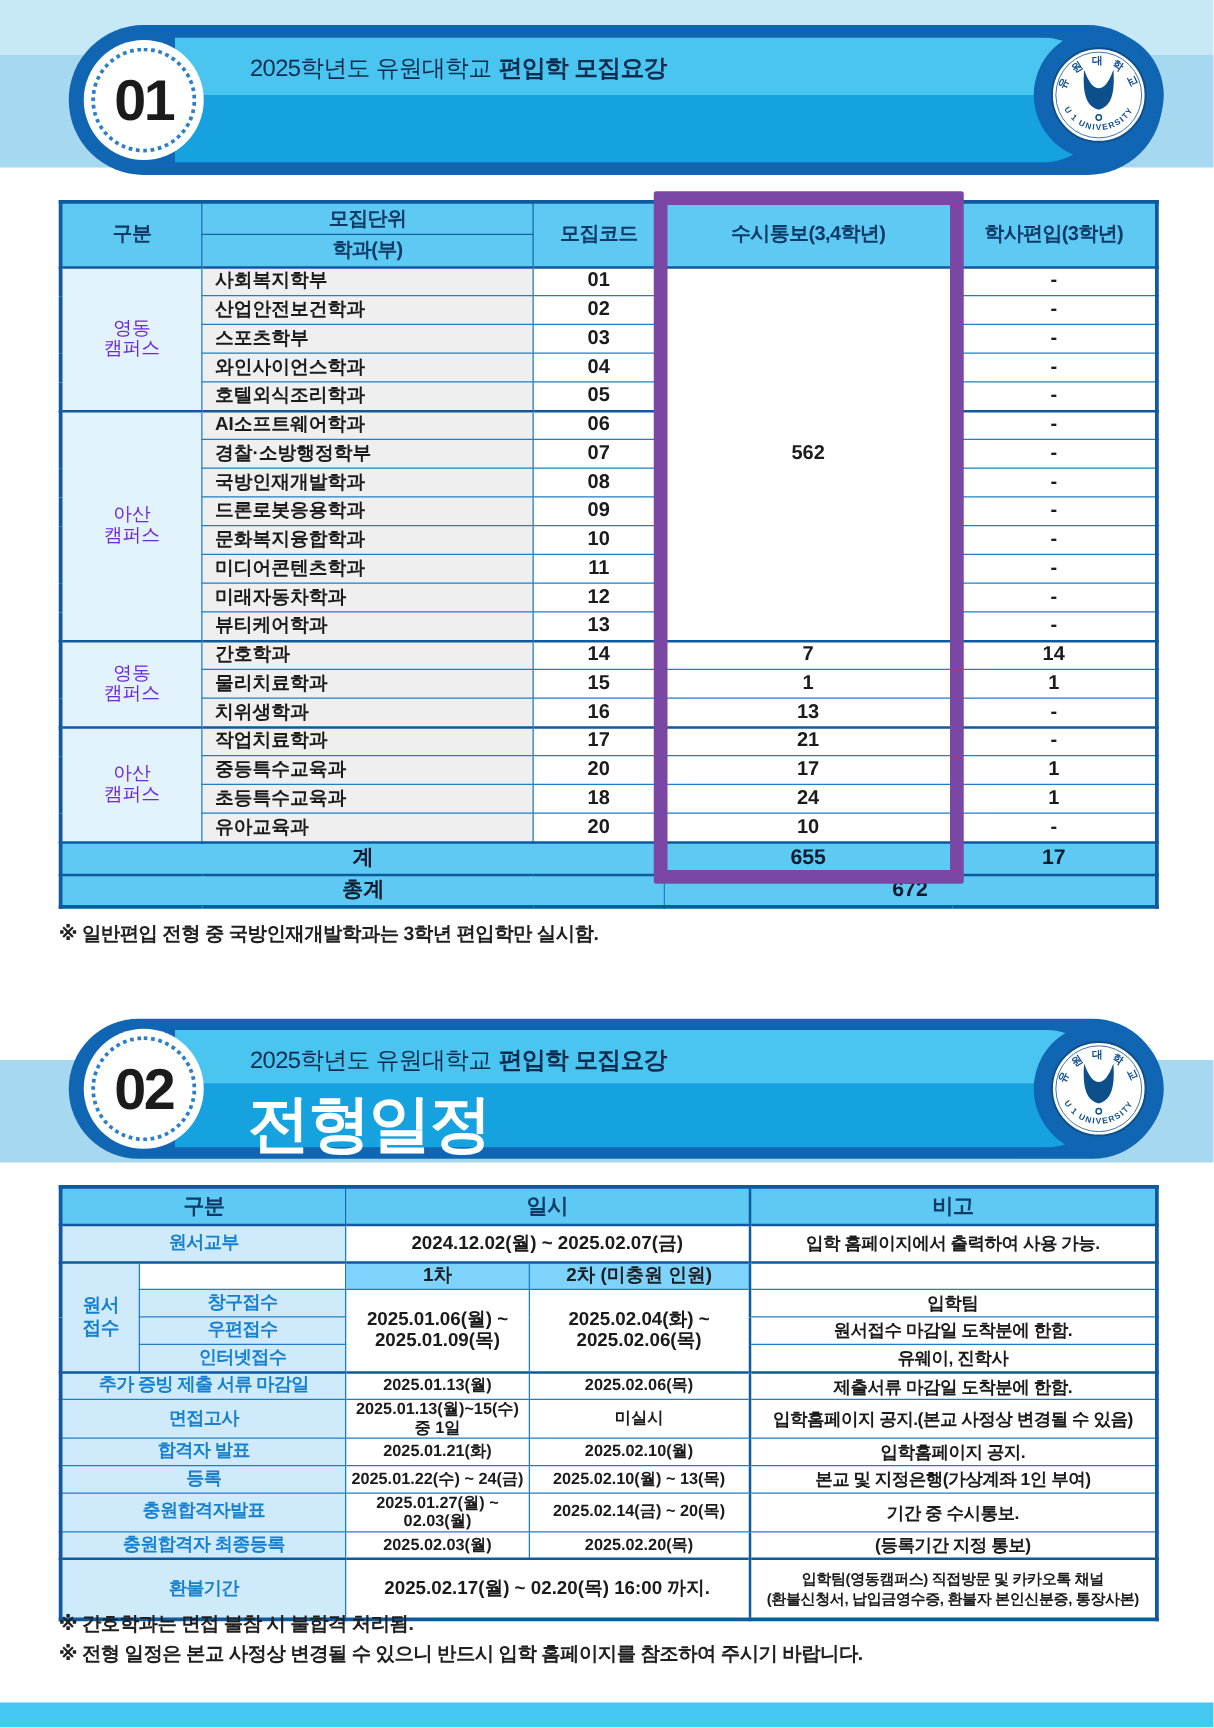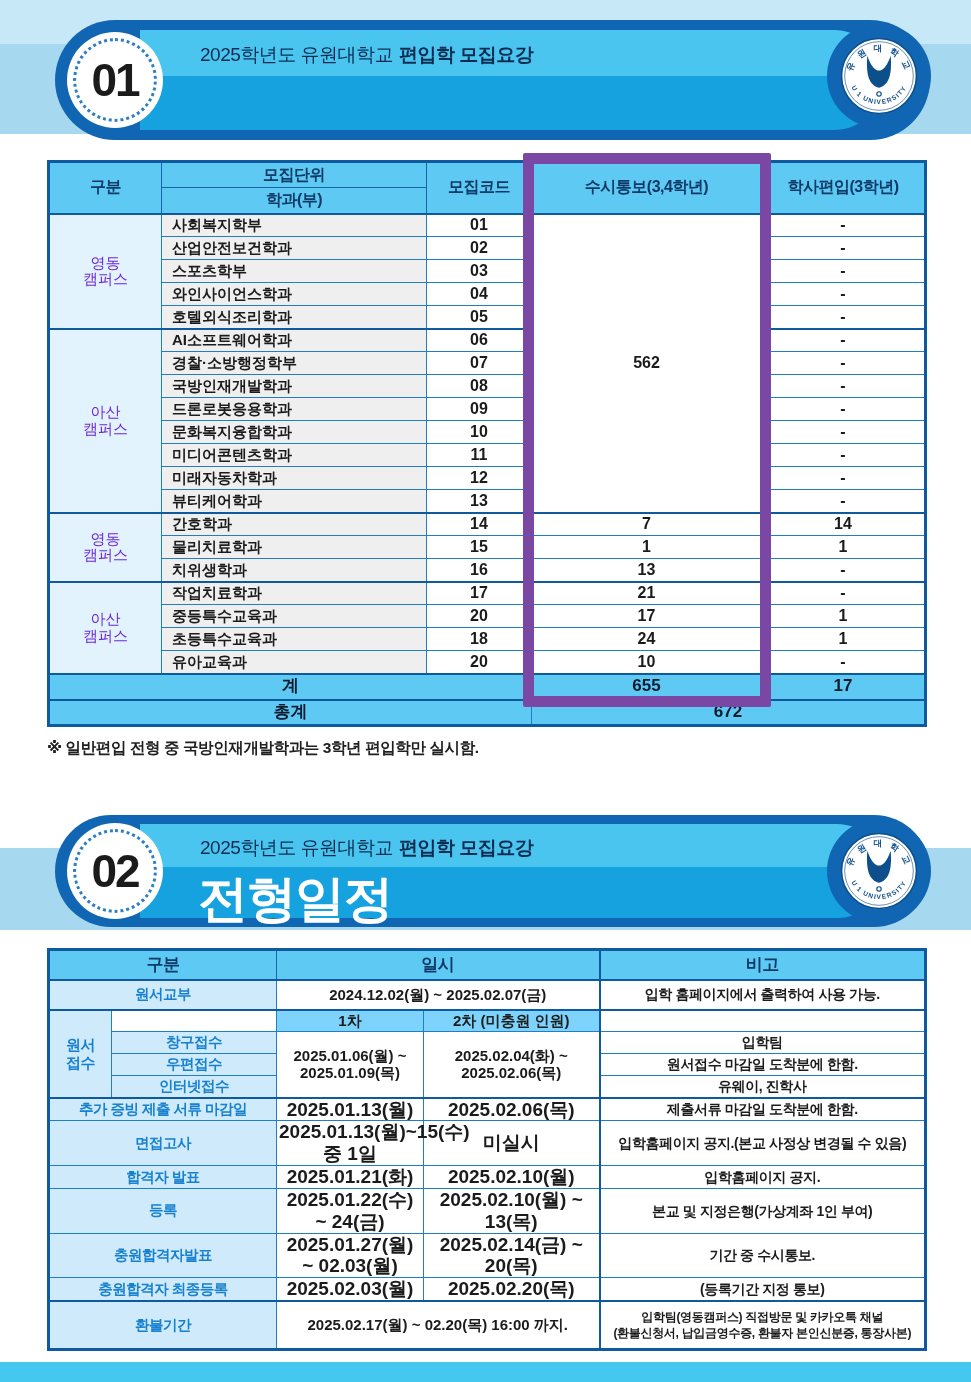--- a/index.html
+++ b/index.html
@@ -77,21 +77,21 @@
   #t2{position:absolute;left:47px;top:948px;width:877px;border:3px solid #0f5a9e;}
   #t2 th{background:#5ec9f3;color:#0e3a68;font-size:17px;font-weight:800;
     border:1.5px solid #1465a8;height:30px;letter-spacing:-0.5px;}
   #t2 td{border:1.4px solid #1f7fc4;text-align:center;height:22px;font-size:15px;
     font-weight:600;color:#1b1b1b;padding:0 2px;line-height:1.15;}
   #t2 td.t2-label{background:#cfeafb;color:#1781cf;font-weight:800;font-size:14.5px;letter-spacing:-0.5px;}
   #t2 td.t2-group{white-space:pre-line;font-size:15px;}
   #t2 td.lav{background:#7dd3fc;color:#1d1d1d;font-weight:800;font-size:15px;}
   #t2 tr.issue-row td{height:30px;}
   #t2 td.t2-date2l{white-space:pre-line;font-size:15px;}
-  #t2 td.t2-dates{font-size:19px;}
+  #t2 td.t2-dates{font-size:13px;}
   #t2 td.t2-note{font-size:14px;letter-spacing:-0.4px;}
   #t2 tr.refund-row td{height:48px;}
   #t2 td.refund-note{white-space:pre-line;font-size:12px;line-height:1.35;letter-spacing:-0.3px;}
   #t2 tr.major td{border-top:2.2px solid #0f5a9e;}
   #t2 td:last-child, #t2 th:last-child{border-left:2.2px solid #0f5a9e;}
   #t2 tr.t2-head th{border-bottom:2.2px solid #0f5a9e;}
 </style>
 </head>
 <body>
 
@@ -405,15 +405,19 @@
     <tbody>
       <tr class="refund-row major">
         <td colspan="2" class="t2-label">환불기간</td>
         <td colspan="2">2025.02.17(월) ~ 02.20(목) 16:00 까지.</td>
         <td class="refund-note">입학팀(영동캠퍼스) 직접방문 및 카카오톡 채널
 (환불신청서, 납입금영수증, 환불자 본인신분증, 통장사본)</td>
       </tr>
     </tbody>
   </table>
 
+  <div class="footnotes2">
+    <div>※ 간호학과는 면접 불참 시 불합격 처리됨.</div>
+    <div>※ 전형 일정은 본교 사정상 변경될 수 있으니 반드시 입학 홈페이지를 참조하여 주시기 바랍니다.</div>
+  </div>
 
   <div class="bottom-bar"></div>
 </div>
 
 </body></html>

